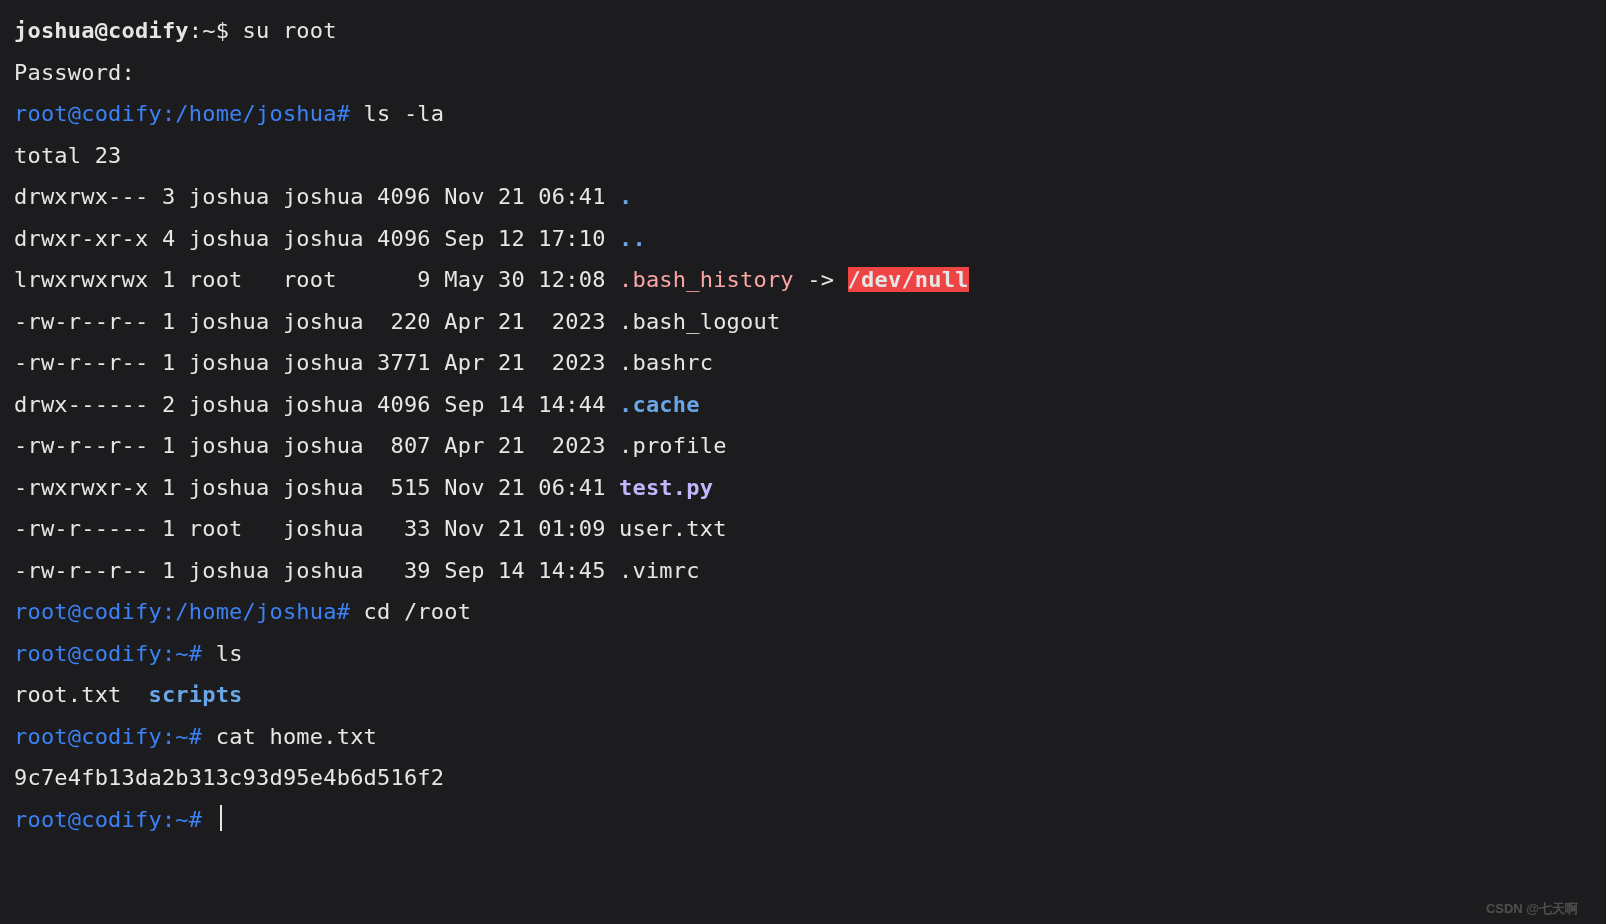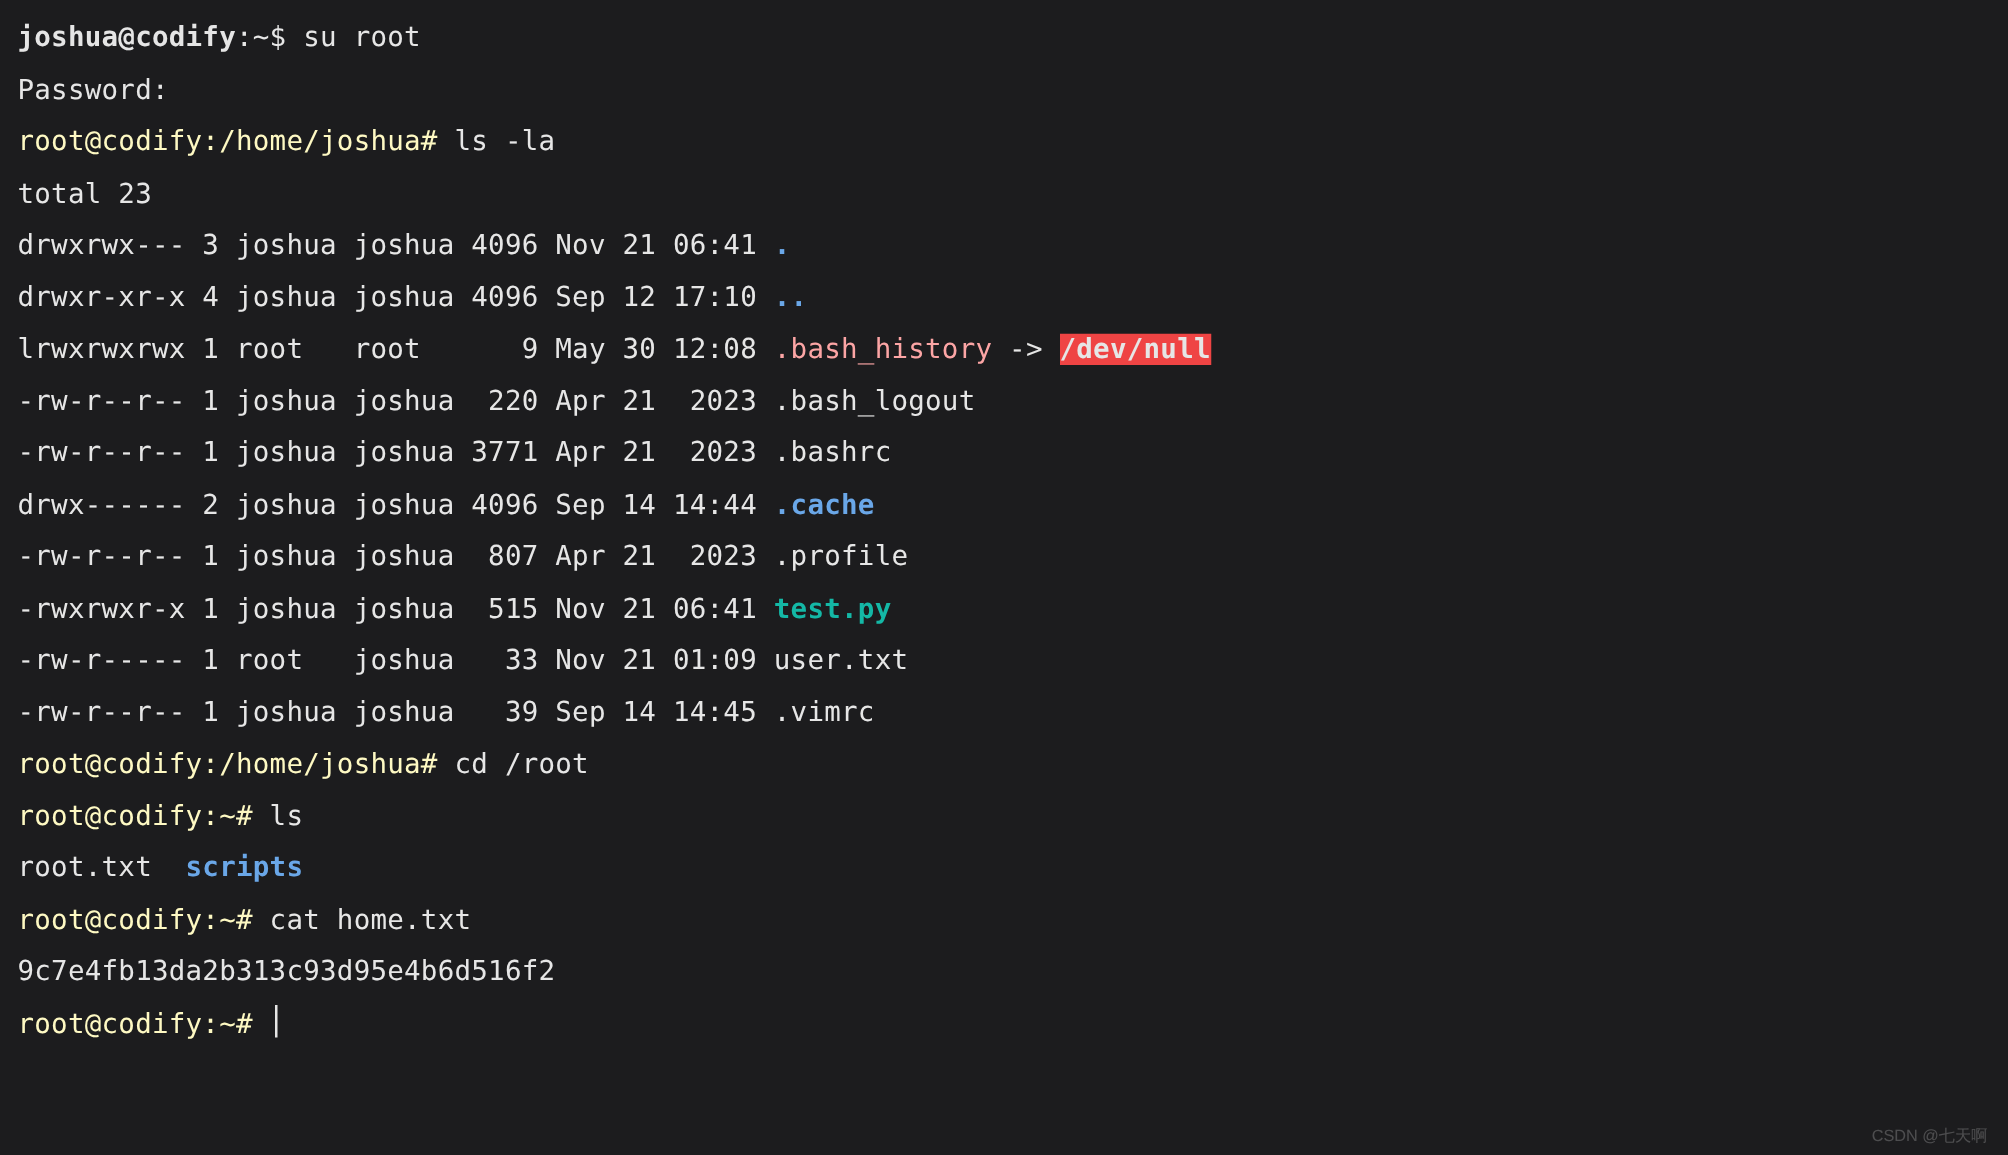--- a/index.html
+++ b/index.html
@@ -14,40 +14,41 @@
     margin: 0;
     padding: 10px 14px;
     font-family: "Menlo", "Consolas", "DejaVu Sans Mono", monospace;
     font-size: 22px;
     line-height: 41.5px;
     color: #e6e6e6;
     white-space: pre;
     letter-spacing: 0.2px;
   }
   .prompt-user { color: #e5e5e5; font-weight: 600; }
-  .prompt-root { color: #fef9c3; }
+  .prompt-root { color: #3b82f6; }
   .symlink     { color: #fca5a5; font-weight: 400; }
   .dir         { color: #6aa7e8; font-weight: 600; }
-  .exe         { color: #14b8a6; font-weight: 600; }
+  .exe         { color: #c4b5fd; font-weight: 600; }
   .hl          { background: #ef4444; color: #e6e6e6; font-weight: 600; }
   .caret {
     display: inline-block;
     width: 2px;
     height: 26px;
     background: #e6e6e6;
     vertical-align: -4px;
     margin-left: 4px;
   }
   .watermark {
     position: absolute;
-    right: 16px;
+    right: 28px;
     bottom: 6px;
     font-family: sans-serif;
     font-size: 13px;
     color: rgba(255,255,255,0.22);
+    font-weight: bold;
   }
 </style>
 </head>
 <body>
 
 <pre class="terminal" id="term"><span><span class="prompt-user">joshua@codify</span><span>:~$ su root</span></span>
 <span><span>Password:</span></span>
 <span><span class="prompt-root">root@codify:/home/joshua# </span><span>ls -la</span></span>
 <span><span>total 23</span></span>
 <span><span>drwxrwx--- 3 joshua joshua 4096 Nov 21 06:41 </span><span class="dir">.</span></span>

